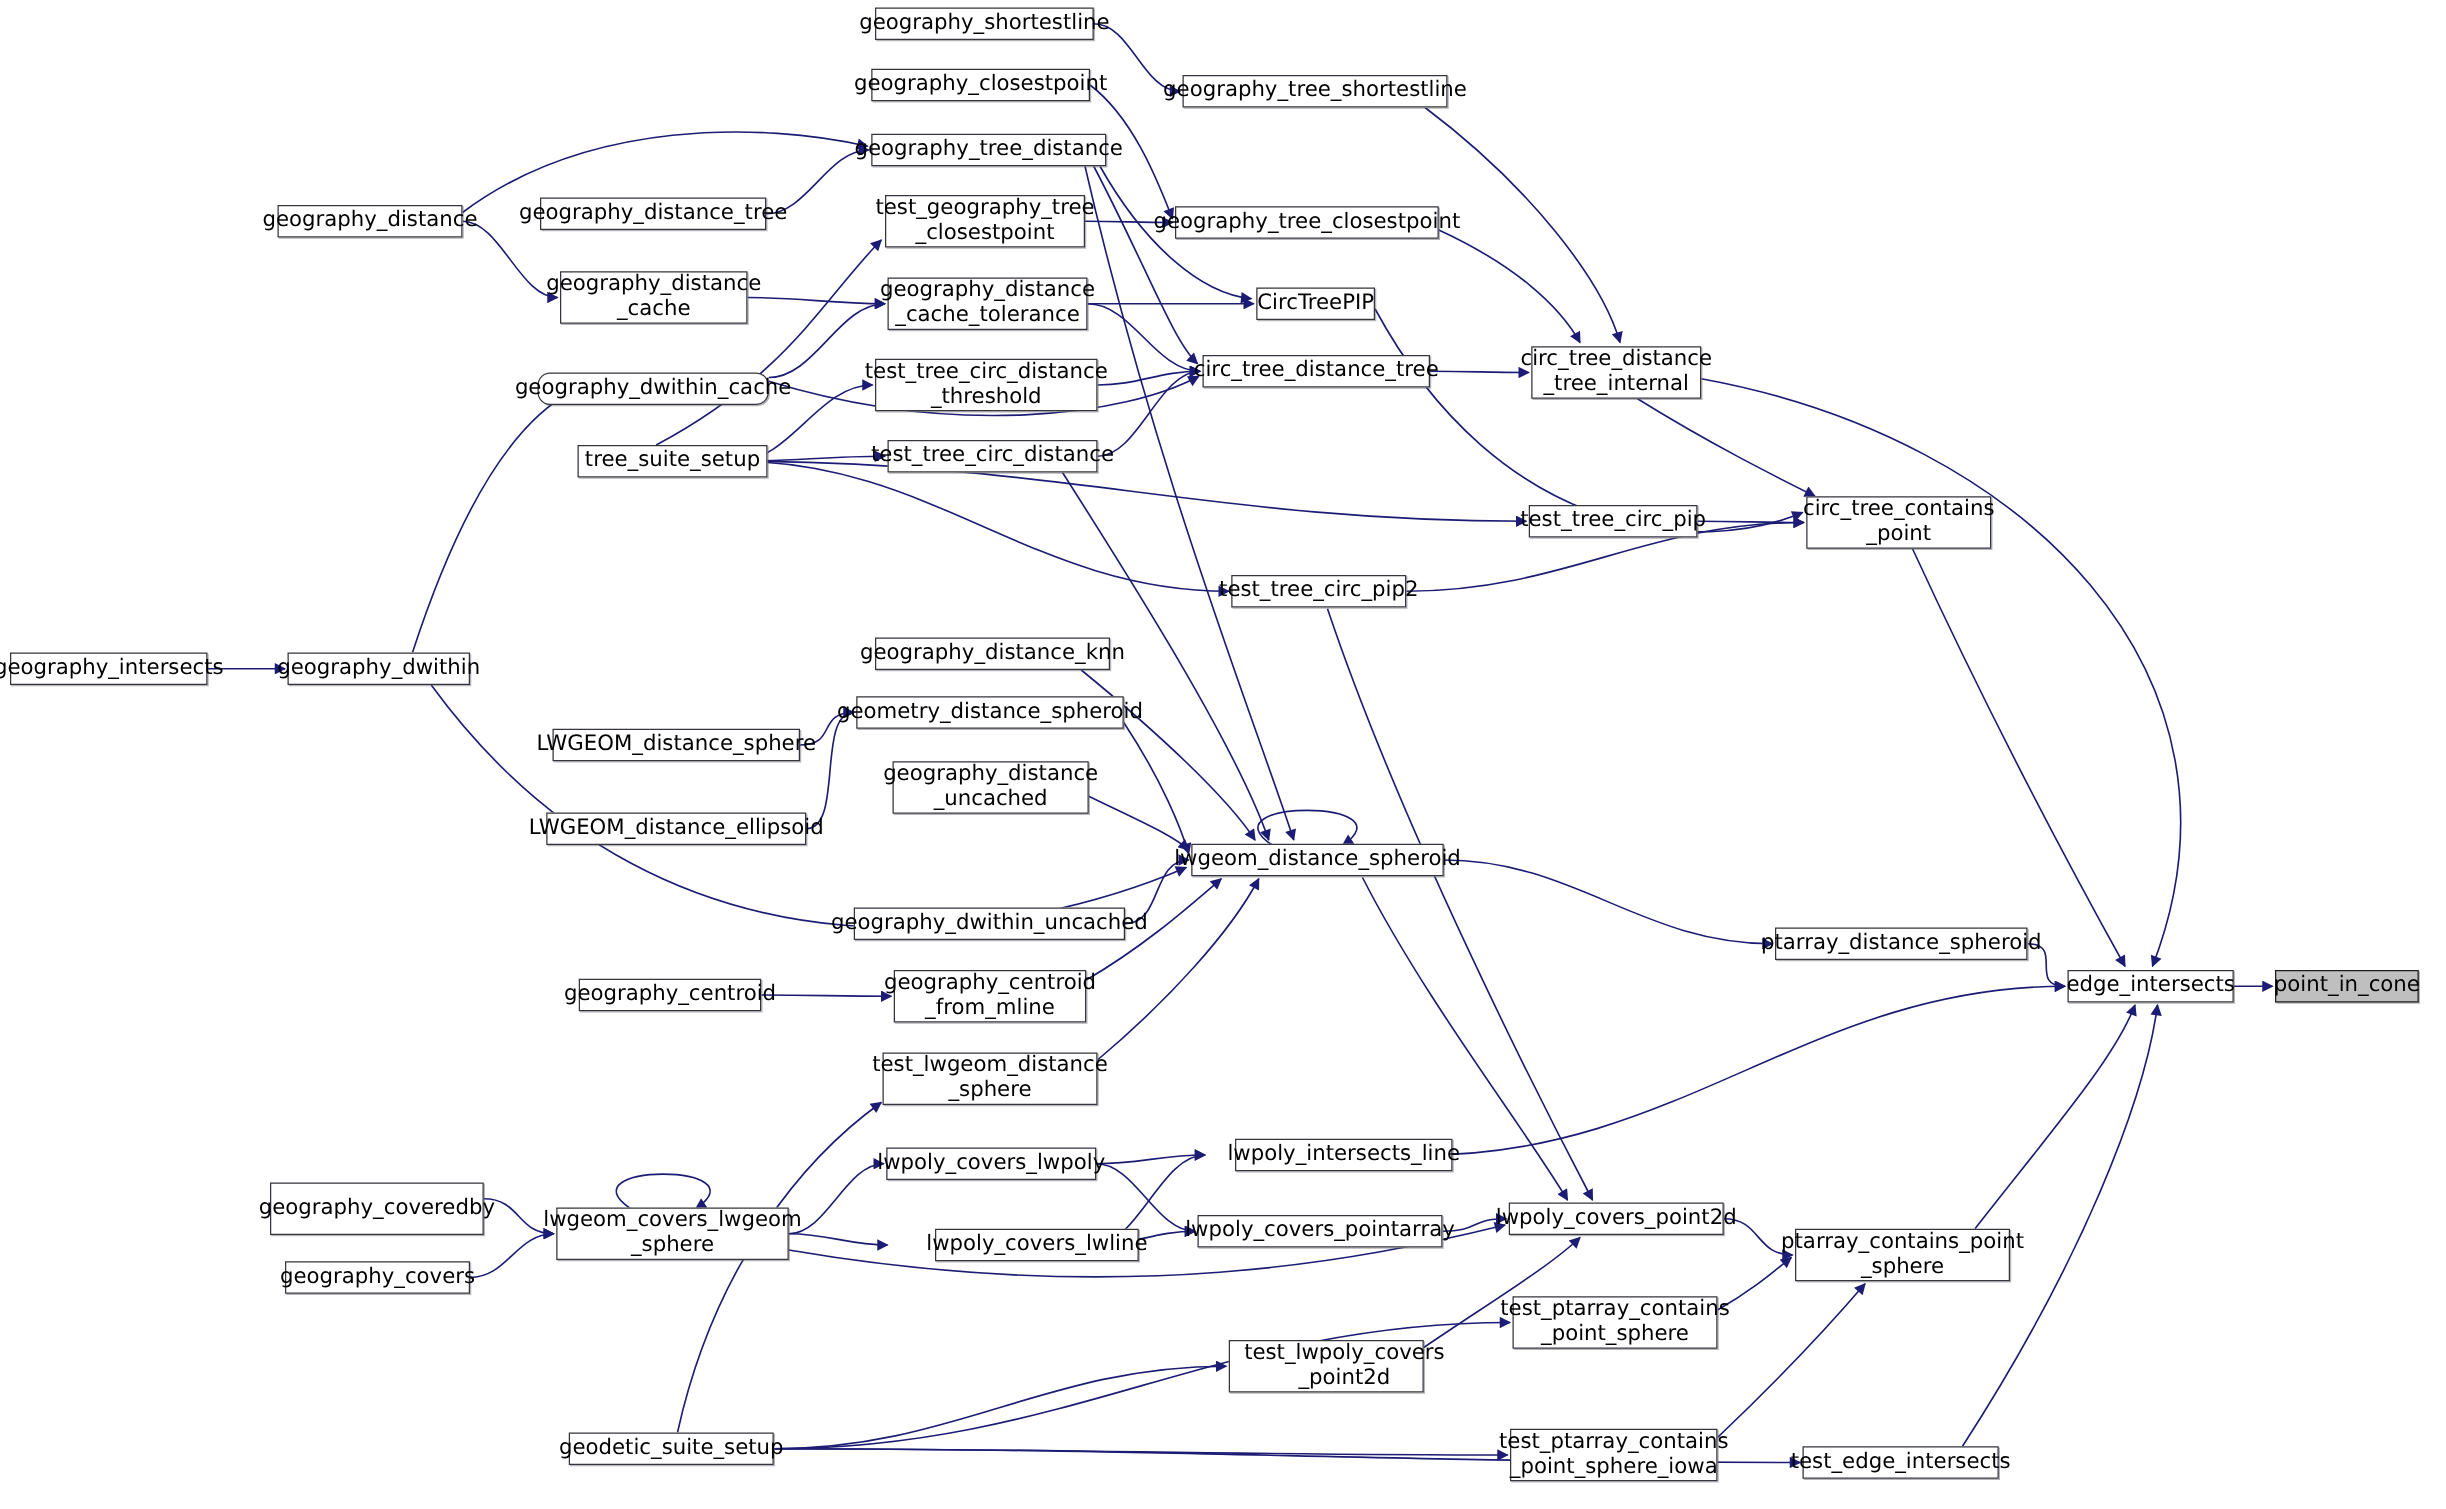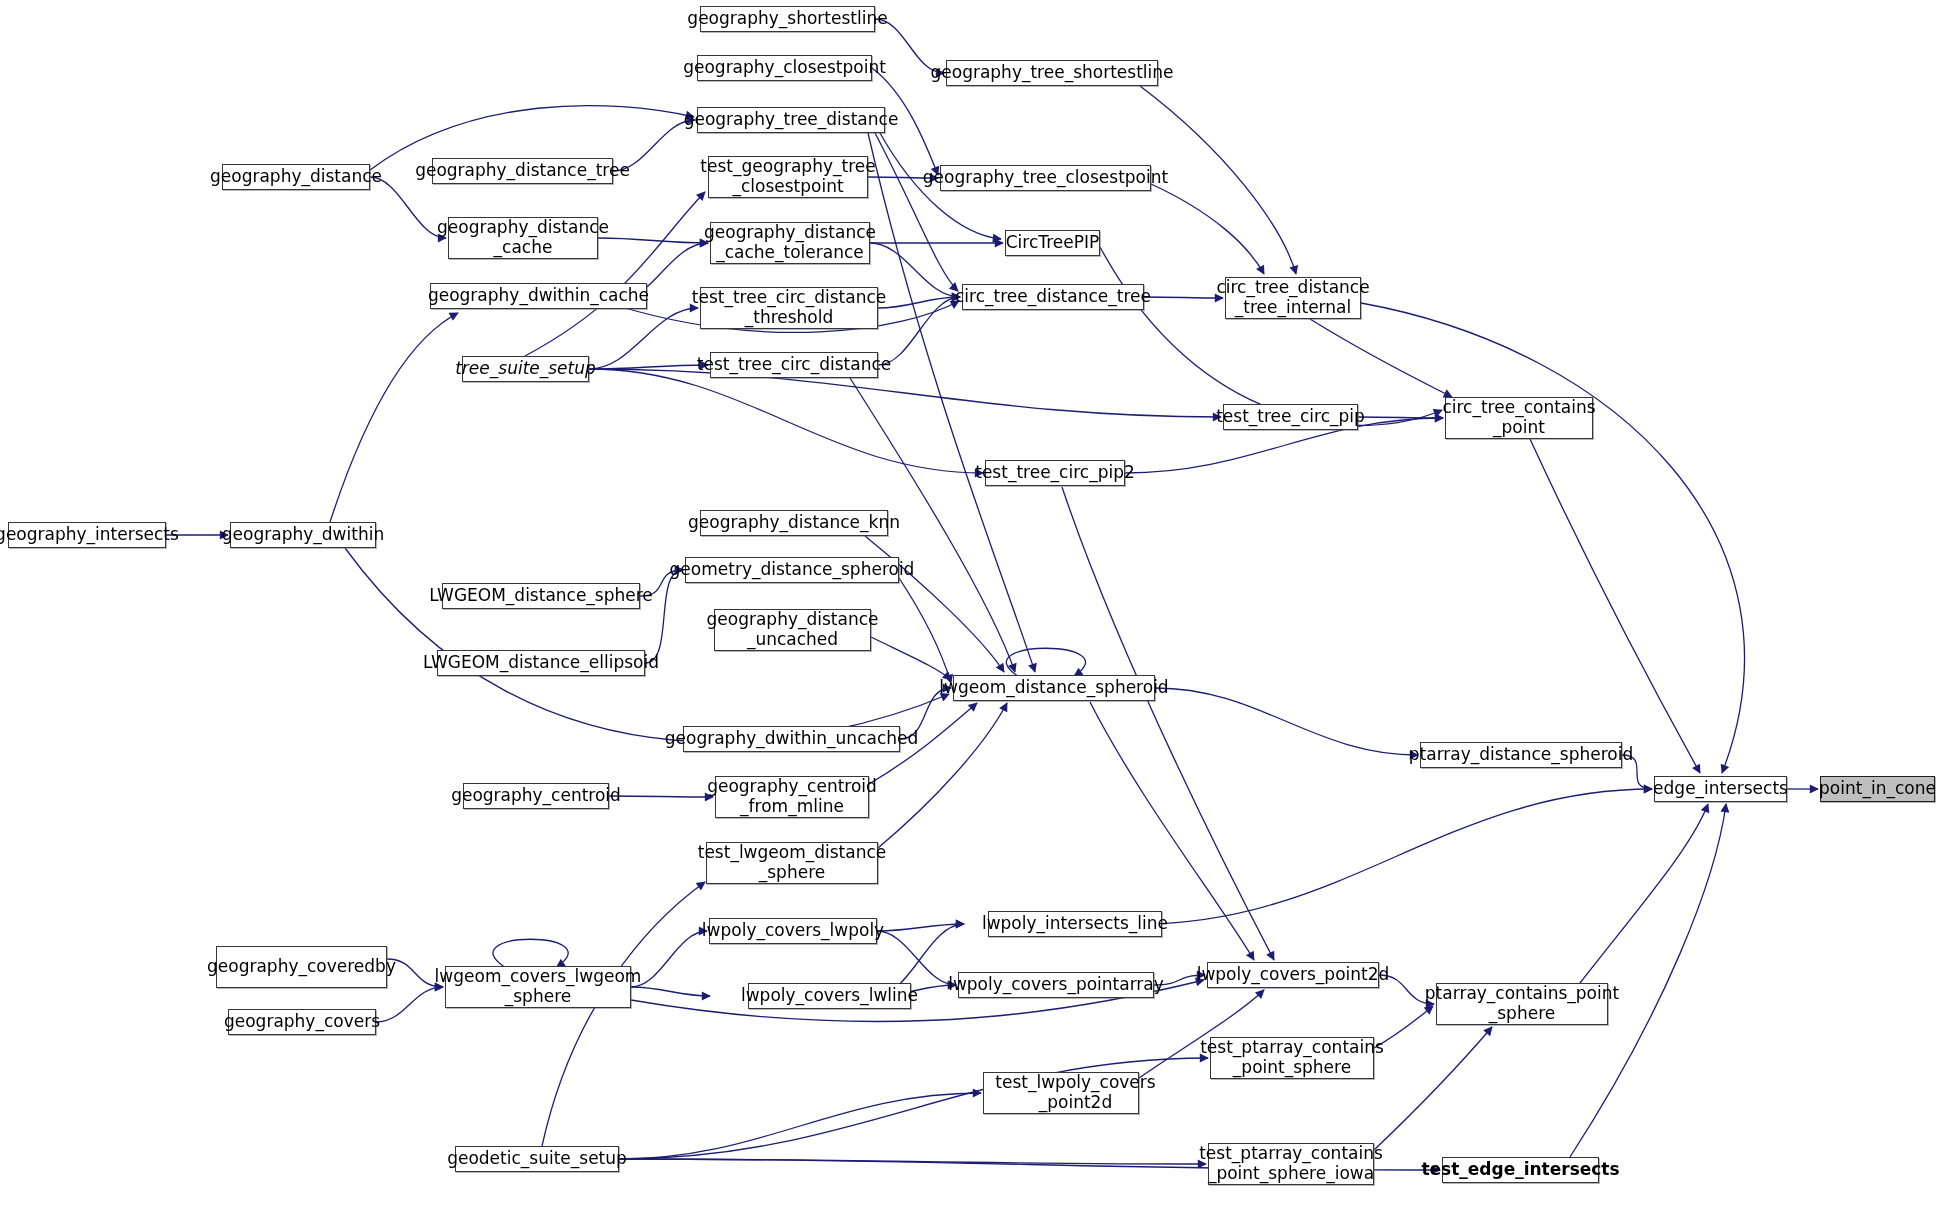--- a/index.html
+++ b/index.html
@@ -124,27 +124,27 @@
     <div class="node" style="left: 432px; top: 158px; width: 181px; height: 26px;">geography_distance_tree</div>
     <div class="node" style="left: 222px; top: 164px; width: 148px; height: 26px;">geography_distance</div>
     <div class="node" style="left: 708px; top: 156px; width: 160px; height: 42px;">test_geography_tree
 _closestpoint</div>
     <div class="node" style="left: 940px; top: 165px; width: 211px; height: 26px;">geography_tree_closestpoint</div>
     <div class="node" style="left: 448px; top: 217px; width: 150px; height: 42px;">geography_distance
 _cache</div>
     <div class="node" style="left: 710px; top: 222px; width: 160px; height: 42px;">geography_distance
 _cache_tolerance</div>
     <div class="node" style="left: 1005px; top: 230px; width: 95px; height: 26px;">CircTreePIP</div>
-    <div class="node" style="left: 430px; top: 283px; width: 217px; height: 26px;">geography_dwithin_cache</div>
+    <div class="node" style="left: 430px; top: 298px; width: 185px; height: 26px; border-radius: 10px;">geography_dwithin_cache</div>
     <div class="node" style="left: 700px; top: 287px; width: 178px; height: 42px;">test_tree_circ_distance
 _threshold</div>
     <div class="node" style="left: 962px; top: 284px; width: 182px; height: 26px;">circ_tree_distance_tree</div>
     <div class="node" style="left: 1225px; top: 277px; width: 136px; height: 42px;">circ_tree_distance
 _tree_internal</div>
-    <div class="node" style="left: 462px; top: 356px; width: 127px; height: 26px; font-style: italic;">tree_suite_setup</div>
+    <div class="node" style="left: 462px; top: 356px; width: 152px; height: 26px;">tree_suite_setup</div>
     <div class="node" style="left: 710px; top: 352px; width: 168px; height: 26px;">test_tree_circ_distance</div>
     <div class="node" style="left: 1223px; top: 404px; width: 135px; height: 26px;">test_tree_circ_pip</div>
     <div class="node" style="left: 1445px; top: 397px; width: 148px; height: 42px;">circ_tree_contains
 _point</div>
     <div class="node" style="left: 985px; top: 460px; width: 140px; height: 26px;">test_tree_circ_pip2</div>
     <div class="node" style="left: 8px; top: 522px; width: 158px; height: 26px;">geography_intersects</div>
     <div class="node" style="left: 230px; top: 522px; width: 146px; height: 26px;">geography_dwithin</div>
     <div class="node" style="left: 700px; top: 510px; width: 188px; height: 26px;">geography_distance_knn</div>
     <div class="node" style="left: 442px; top: 583px; width: 198px; height: 26px;">LWGEOM_distance_sphere</div>
     <div class="node" style="left: 685px; top: 557px; width: 214px; height: 26px;">geometry_distance_spheroid</div>
@@ -172,14 +172,14 @@
     <div class="node" style="left: 228px; top: 1009px; width: 148px; height: 26px;">geography_covers</div>
     <div class="node" style="left: 1436px; top: 983px; width: 172px; height: 42px;">ptarray_contains_point
 _sphere</div>
     <div class="node" style="left: 1210px; top: 1037px; width: 164px; height: 42px;">test_ptarray_contains
 _point_sphere</div>
     <div class="node" style="left: 983px; top: 1072px; width: 156px; height: 42px; padding-left: 32px;">test_lwpoly_covers
 _point2d</div>
     <div class="node" style="left: 455px; top: 1146px; width: 164px; height: 26px;">geodetic_suite_setup</div>
     <div class="node" style="left: 1208px; top: 1143px; width: 166px; height: 42px;">test_ptarray_contains
 _point_sphere_iowa</div>
-    <div class="node" style="left: 1442px; top: 1157px; width: 157px; height: 26px; font-weight: bold;">test_edge_intersects</div>
+    <div class="node" style="left: 1442px; top: 1157px; width: 157px; height: 26px;">test_edge_intersects</div>
   </div>
 
 </body></html>

